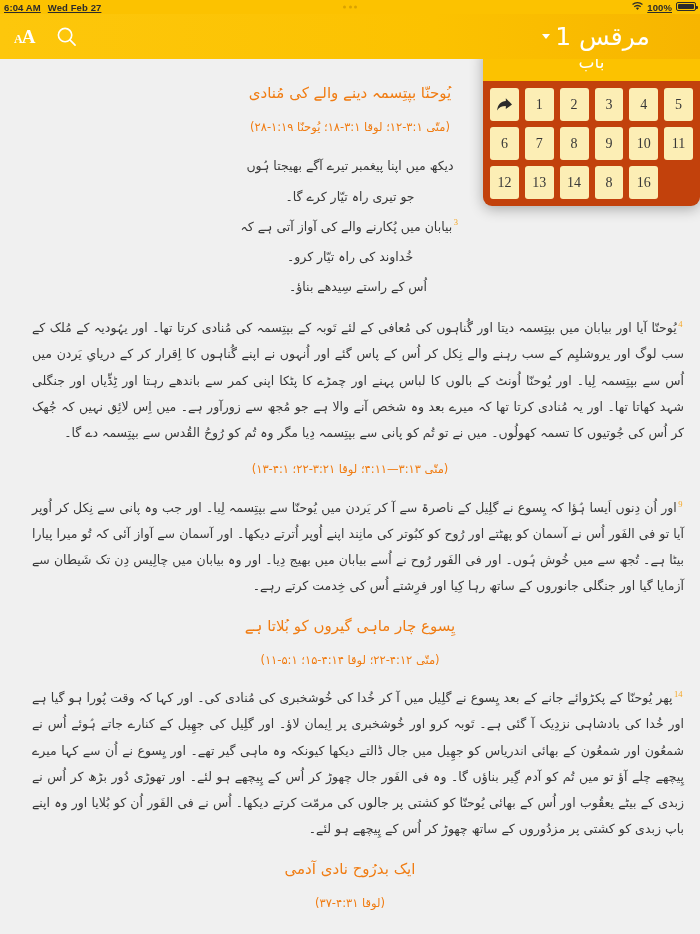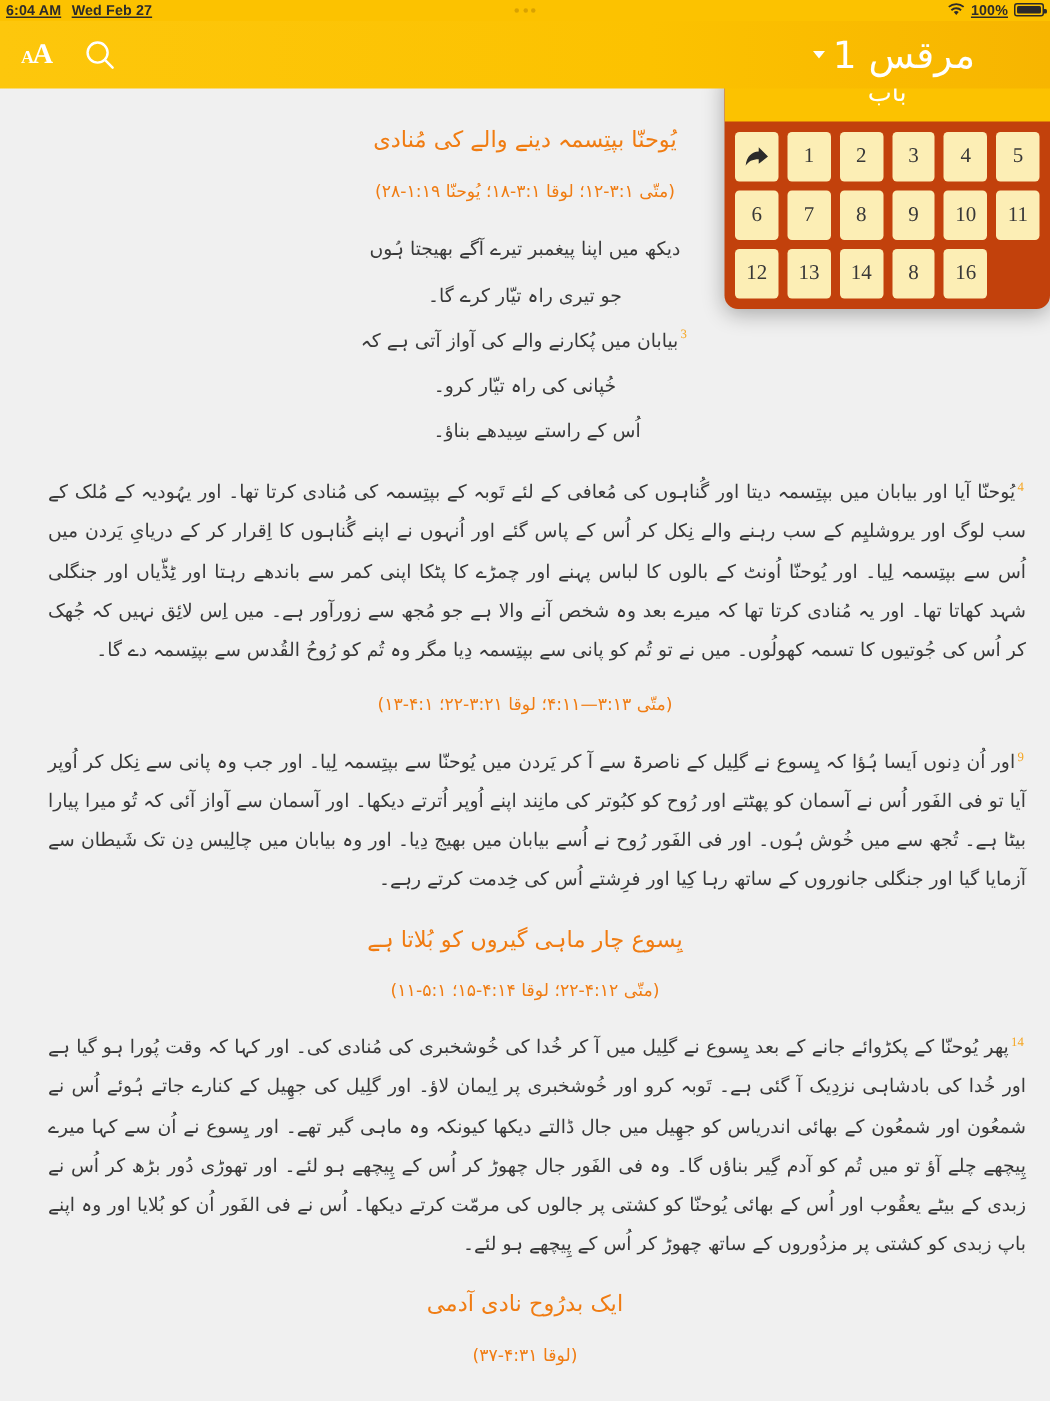--- a/index.html
+++ b/index.html
@@ -352,21 +352,21 @@
 
 <div class="page">
   <div class="page-inner">
 
     <h2 class="sec-title">یُوحنّا بپتِسمہ دینے والے کی مُنادی</h2>
     <div class="sec-ref">(متّی ۳:۱-۱۲؛ لوقا ۳:۱-۱۸؛ یُوحنّا ۱:۱۹-۲۸)</div>
 
     <p class="poetry">دیکھ میں اپنا پیغمبر تیرے آگے بھیجتا ہُوں</p>
     <p class="poetry">جو تیری راہ تیّار کرے گا۔</p>
     <p class="poetry"><span class="vn">3</span><span>بیابان میں پُکارنے والے کی آواز آتی ہے کہ</span></p>
-    <p class="poetry">خُپانی کی راہ تیّار کرو۔</p>
+    <p class="poetry">خُداوند کی راہ تیّار کرو۔</p>
     <p class="poetry blk">اُس کے راستے سِیدھے بناؤ۔</p>
 
     <p class="para blk"><span class="vn">4</span><span>یُوحنّا آیا اور بیابان میں بپتِسمہ دیتا اور گُناہوں کی مُعافی کے لئے تَوبہ کے بپتِسمہ کی مُنادی کرتا تھا۔ اور یہُودیہ کے مُلک کے سب لوگ اور یروشلیِم کے سب رہنے والے نِکل کر اُس کے پاس گئے اور اُنہوں نے اپنے گُناہوں کا اِقرار کر کے دریایِ یَردن میں اُس سے بپتِسمہ لِیا۔ اور یُوحنّا اُونٹ کے بالوں کا لباس پہنے اور چمڑے کا پٹکا اپنی کمر سے باندھے رہتا اور ٹِڈّیاں اور جنگلی شہد کھاتا تھا۔ اور یہ مُنادی کرتا تھا کہ میرے بعد وہ شخص آنے والا ہے جو مُجھ سے زورآور ہے۔ میں اِس لائِق نہیں کہ جُھک کر اُس کی جُوتیوں کا تسمہ کھولُوں۔ میں نے تو تُم کو پانی سے بپتِسمہ دِیا مگر وہ تُم کو رُوحُ القُدس سے بپتِسمہ دے گا۔</span></p>
 
     <div class="sec-ref">(متّی ۳:۱۳—۴:۱۱؛ لوقا ۳:۲۱-۲۲؛ ۴:۱-۱۳)</div>
     <p class="para blk"><span class="vn">9</span><span>اور اُن دِنوں اَیسا ہُؤا کہ یِسوع نے گلِیل کے ناصرۃ سے آ کر یَردن میں یُوحنّا سے بپتِسمہ لِیا۔ اور جب وہ پانی سے نِکل کر اُوپر آیا تو فی الفَور اُس نے آسمان کو پھٹتے اور رُوح کو کبُوتر کی مانِند اپنے اُوپر اُترتے دیکھا۔ اور آسمان سے آواز آئی کہ تُو میرا پیارا بیٹا ہے۔ تُجھ سے میں خُوش ہُوں۔ اور فی الفَور رُوح نے اُسے بیابان میں بھیج دِیا۔ اور وہ بیابان میں چالِیس دِن تک شَیطان سے آزمایا گیا اور جنگلی جانوروں کے ساتھ رہا کِیا اور فرِشتے اُس کی خِدمت کرتے رہے۔</span></p>
 
     <h2 class="sec-title">یِسوع چار ماہی گیروں کو بُلاتا ہے</h2>
     <div class="sec-ref">(متّی ۴:۱۲-۲۲؛ لوقا ۴:۱۴-۱۵؛ ۵:۱-۱۱)</div>
     <p class="para blk"><span class="vn">14</span><span>پھر یُوحنّا کے پکڑوائے جانے کے بعد یِسوع نے گلِیل میں آ کر خُدا کی خُوشخبری کی مُنادی کی۔ اور کہا کہ وقت پُورا ہو گیا ہے اور خُدا کی بادشاہی نزدِیک آ گئی ہے۔ تَوبہ کرو اور خُوشخبری پر اِیمان لاؤ۔ اور گلِیل کی جھِیل کے کنارے جاتے ہُوئے اُس نے شمعُون اور شمعُون کے بھائی اندریاس کو جھِیل میں جال ڈالتے دیکھا کیونکہ وہ ماہی گیر تھے۔ اور یِسوع نے اُن سے کہا میرے پِیچھے چلے آؤ تو میں تُم کو آدم گِیر بناؤں گا۔ وہ فی الفَور جال چھوڑ کر اُس کے پِیچھے ہو لئے۔ اور تھوڑی دُور بڑھ کر اُس نے زبدی کے بیٹے یعقُوب اور اُس کے بھائی یُوحنّا کو کشتی پر جالوں کی مرمّت کرتے دیکھا۔ اُس نے فی الفَور اُن کو بُلایا اور وہ اپنے باپ زبدی کو کشتی پر مزدُوروں کے ساتھ چھوڑ کر اُس کے پِیچھے ہو لئے۔</span></p>

